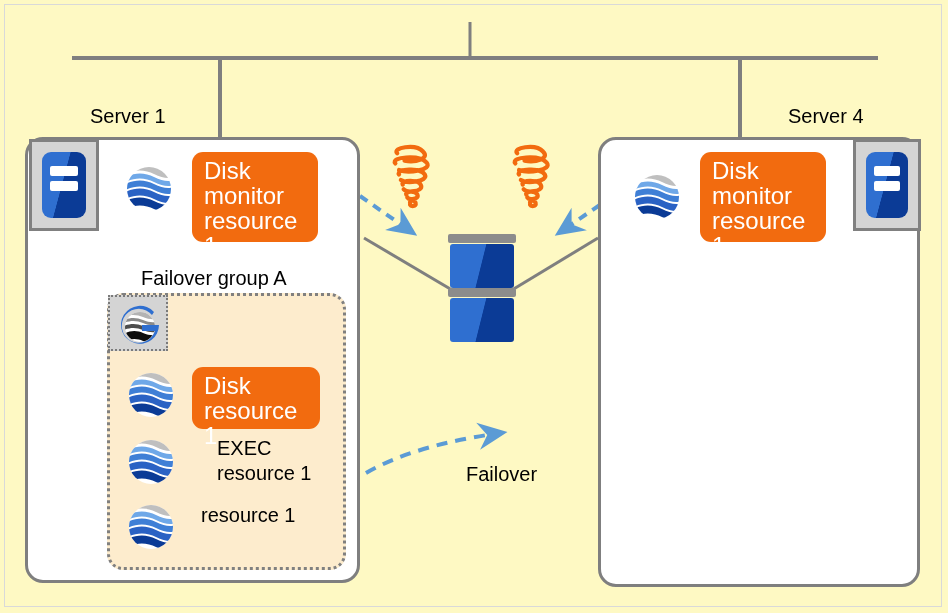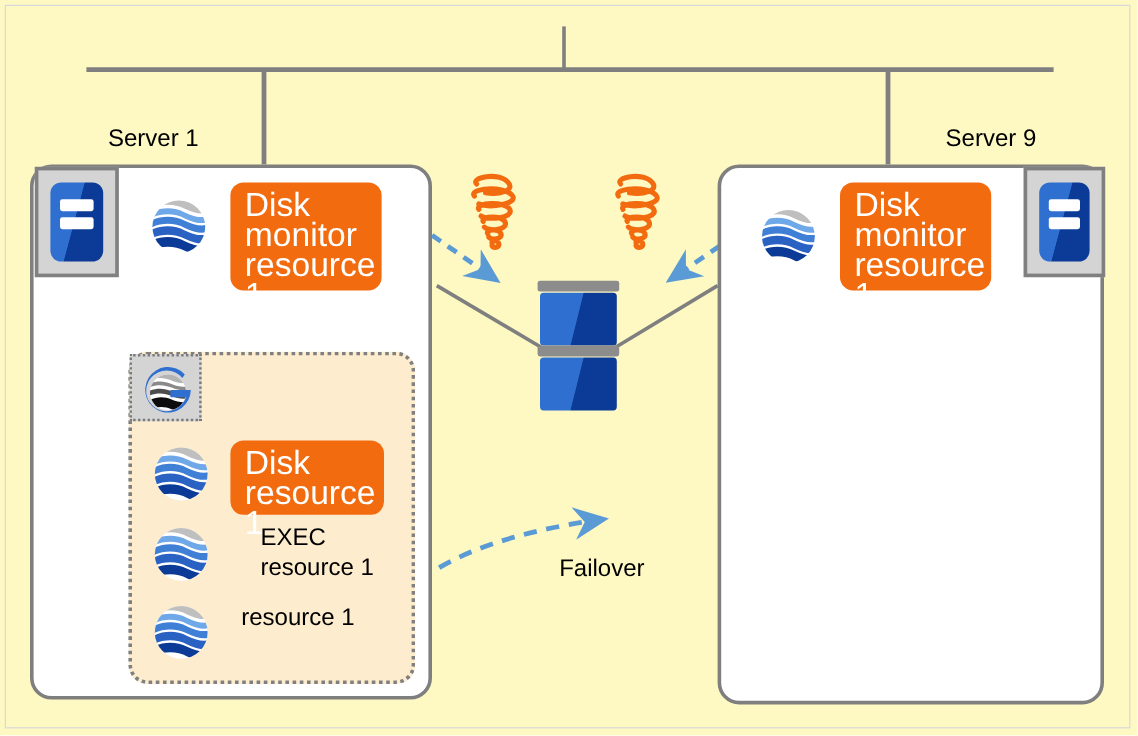--- a/index.html
+++ b/index.html
@@ -20,21 +20,21 @@
   .srv-icon .bar{position:absolute;left:18%;width:64%;height:15%;background:#ffffff;border-radius:2px;}
   .srv-icon .bar.b1{top:21%;}
   .srv-icon .bar.b2{top:44%;}
 
   
   .globe{position:absolute;width:46px;height:46px;}
   .globe svg{display:block;width:46px;height:46px;}
 
   
   .orange-box{position:absolute;background:#f26b0f;border-radius:11px;color:#ffffff;
-    font-size:28px;line-height:25px;padding:6px 12px 8px 12px;box-sizing:border-box;}
+    font-size:24px;line-height:25px;padding:6px 12px 8px 12px;box-sizing:border-box;}
 
   
   .res-text{position:absolute;color:#000;font-size:20px;line-height:25px;white-space:nowrap;}
 
   
   .fo-group{position:absolute;background:#fdeccd;border:3px dotted #808080;border-radius:16px;box-sizing:border-box;}
   .fo-badge{position:absolute;width:60px;height:56px;background:#d4d4d4;border:2px dotted #7a7a7a;box-sizing:border-box;}
   .fo-badge svg{position:absolute;left:4px;top:2px;width:52px;height:52px;}
 
   
@@ -138,20 +138,21 @@
       </g>
     </svg>
   </div>
 
   <div class="orange-box" style="left:192px;top:152px;width:126px;height:90px;">
     <div>Disk</div>
     <div>monitor</div>
     <div>resource 1</div>
   </div>
 
+  <div class="lbl" style="left:141px;top:266px;">Failover group A</div>
 
   <div class="fo-group" style="left:107px;top:293px;width:239px;height:277px;"></div>
 
   <div class="fo-badge" style="left:108px;top:295px;">
     <svg viewBox="0 0 52 52">
       <defs>
         <clipPath id="gclip2">
             <circle cx="26" cy="28" r="15"></circle>
           </clipPath>
       </defs>
@@ -225,21 +226,21 @@
         <path d="M-6,27 C6,19 18,19 28,24 C38,29 46,29 52,25 L52,19 C46,23 38,23 28,18 C18,13 6,13 -6,21 Z" fill="#3f7fd6"></path>
         <path d="M-6,36 C6,28 18,28 28,33 C38,38 46,38 52,34 L52,27 C46,31 38,31 28,26 C18,21 6,21 -6,29 Z" fill="#2a62c4"></path>
         <path d="M-6,46 C6,38 18,38 28,43 C38,48 46,48 52,44 L52,36 C46,40 38,40 28,35 C18,30 6,30 -6,38 Z" fill="#0b3b96"></path>
       </g>
     </svg>
   </div>
   <div class="res-text" style="left:201px;top:503px;">
     <div>resource 1</div>
   </div>
 
-  <div class="lbl srv-title" style="left:788px;top:104px;">Server 9</div>
+  <div class="lbl srv-title" style="left:788px;top:104px;">Server 4</div>
 
   <div class="server-box" style="left:598px;top:137px;width:322px;height:450px;"></div>
 
   <div class="srv-icon" style="left:853px;top:139px;width:68px;height:92px;">
     <div class="card">
       <div class="bar b1"></div>
       <div class="bar b2"></div>
     </div>
   </div>
 

